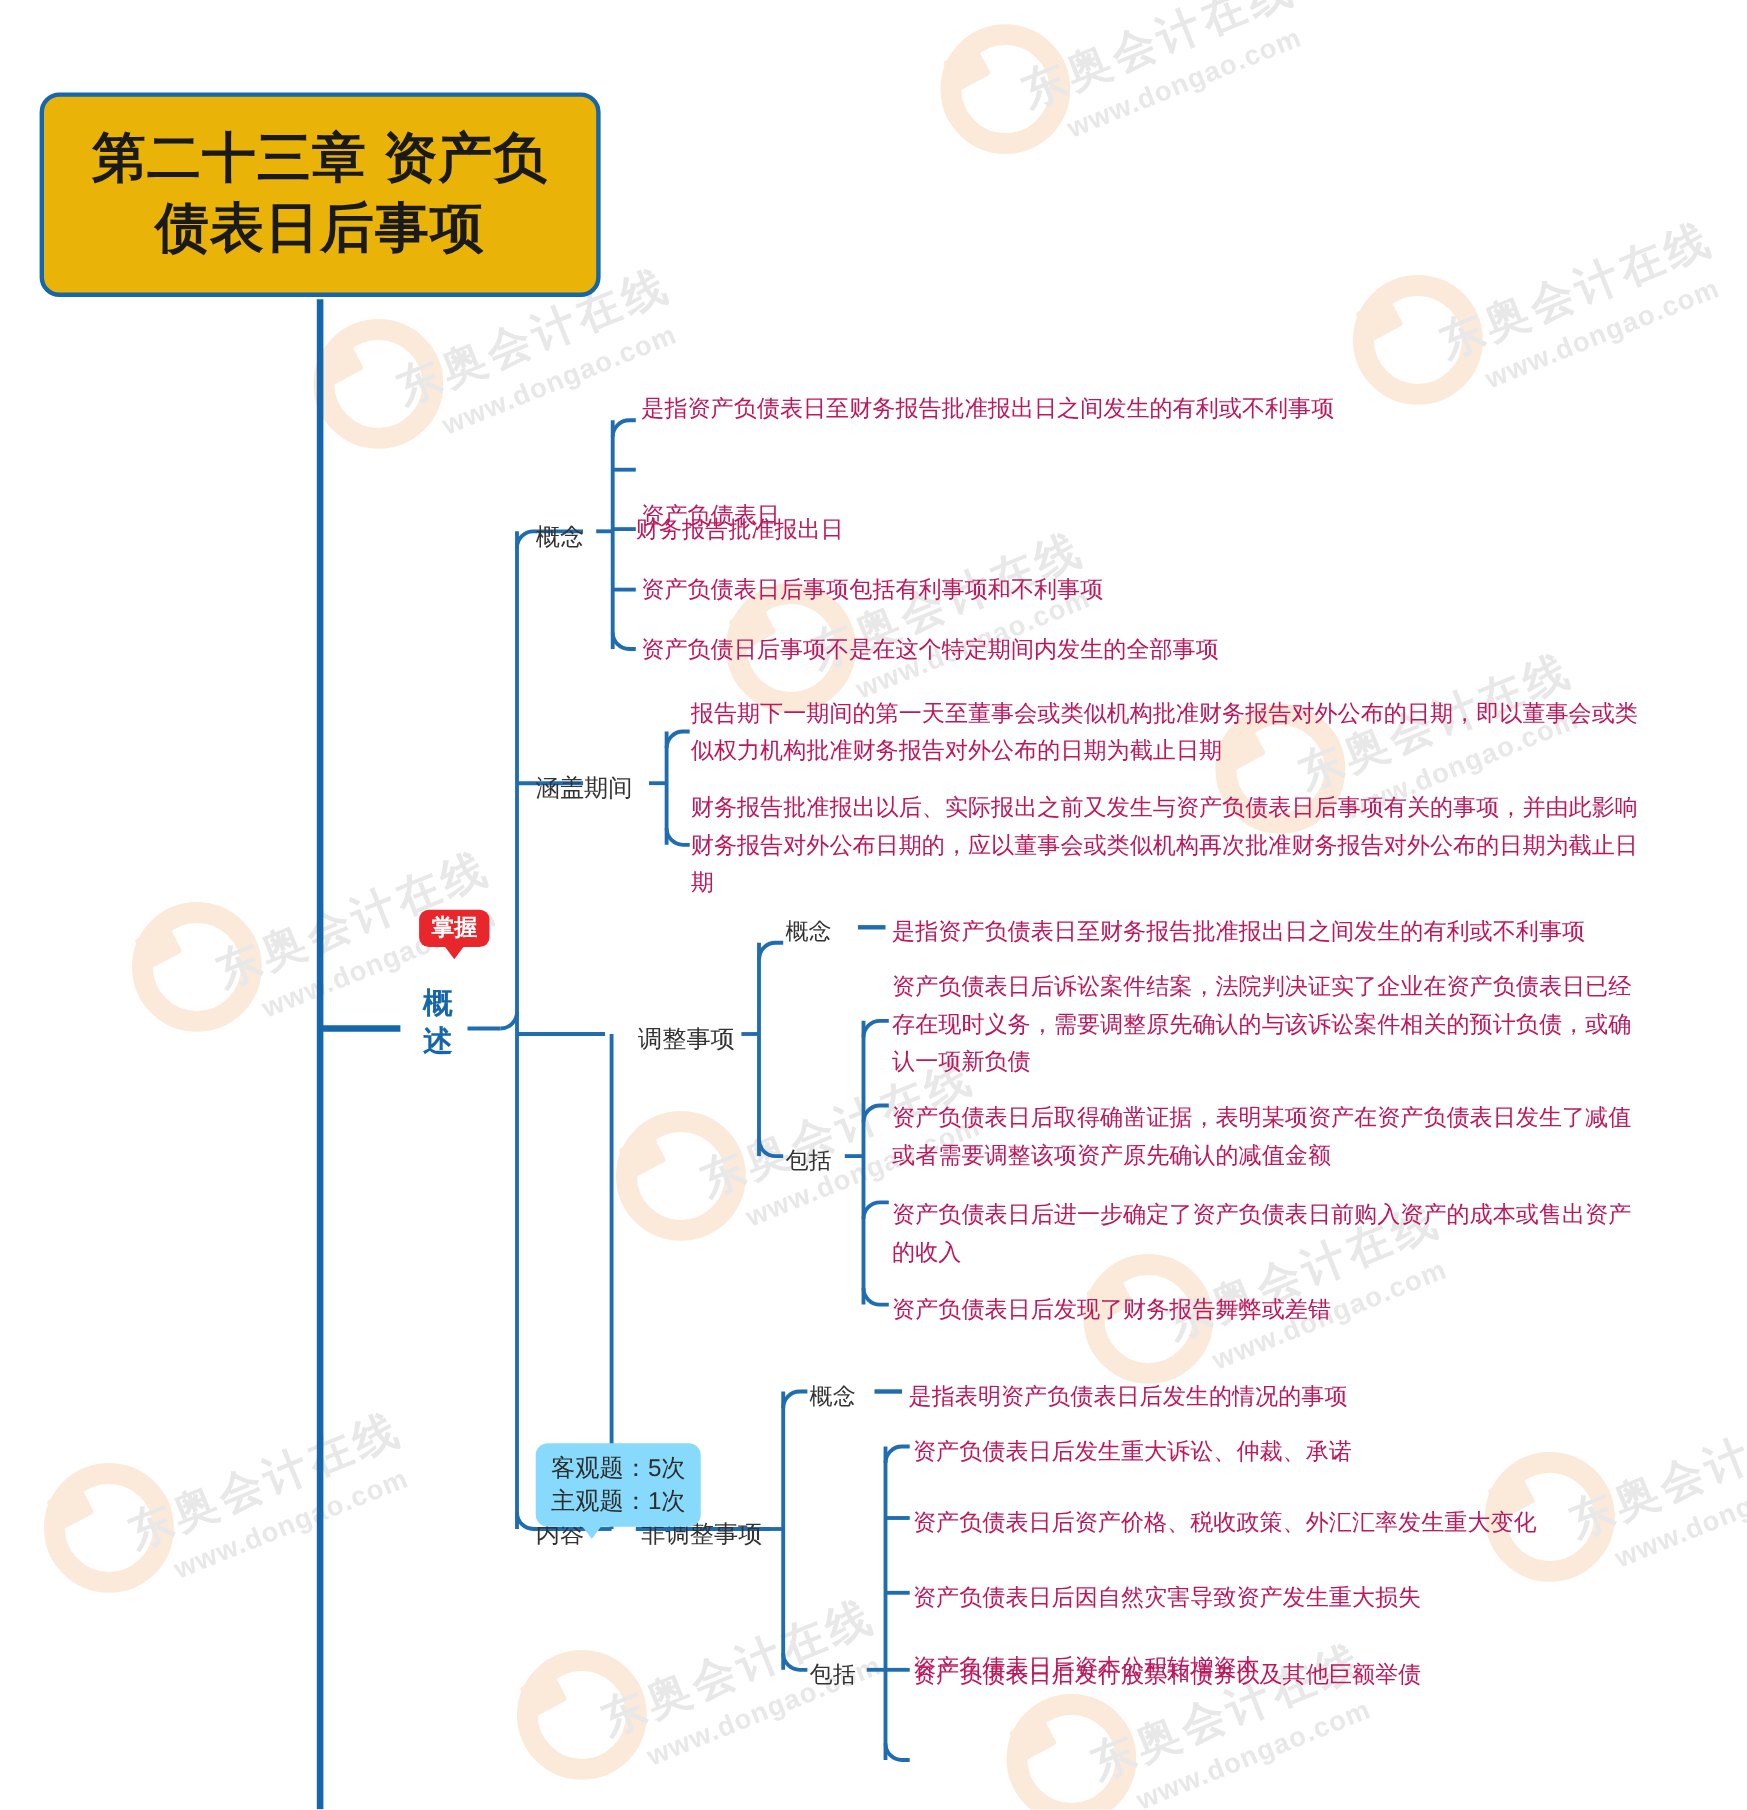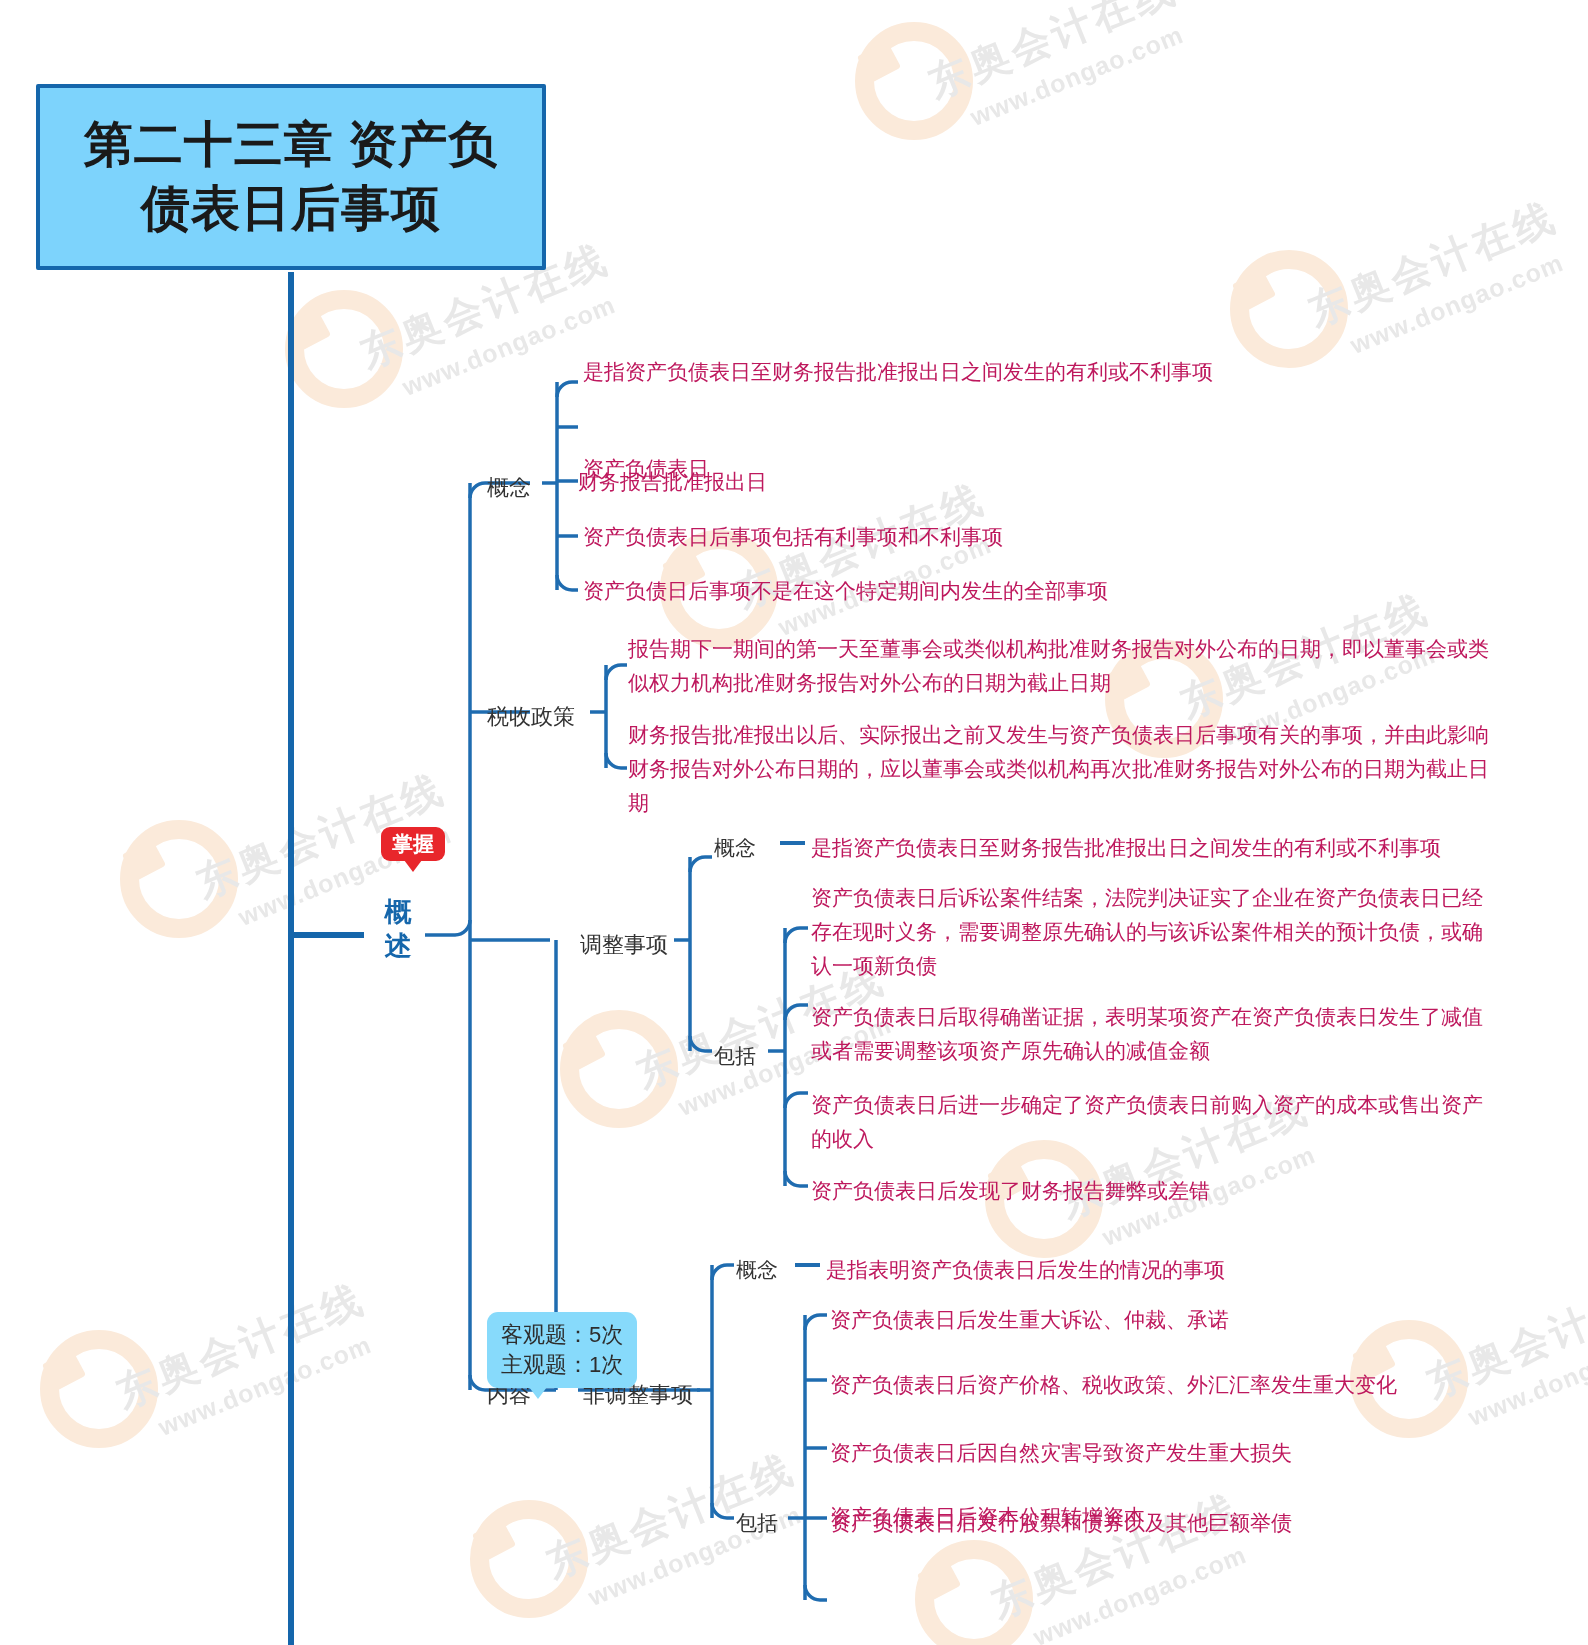--- a/index.html
+++ b/index.html
@@ -21,21 +21,21 @@
     border:19px solid #fbeada;box-sizing:border-box;}
   .wm-logo:after{content:"";position:absolute;left:-12px;top:6px;width:34px;height:30px;
     background:#fbeada;transform:rotate(-28deg);border-radius:3px;}
 
   
   #wires{position:absolute;left:0;top:0;width:1588px;height:1645px;z-index:2;}
 
   
   .root-box{
     position:absolute;left:36px;top:84px;width:510px;height:186px;
-    border:4px solid #1566ab;border-radius:2px;background:#7dd3fc;
+    border:4px solid #1566ab;border-radius:18px;background:#eab308;
     display:flex;align-items:center;justify-content:center;
     box-sizing:border-box;z-index:4;
   }
   .root-title{
     font-size:49px;font-weight:700;color:#1a1a1a;line-height:1.3;text-align:center;
     letter-spacing:1px;padding:0 14px;
   }
 
   
   .node{position:absolute;z-index:4;color:#333333;font-size:21px;line-height:1.62;white-space:pre-line;}
@@ -218,21 +218,21 @@
 债表日后事项</div>
   </div>
 
   <div class="badge-master" style="left:381px;top:827px;text-align:center;">掌握</div>
   <div class="center-label" style="left:368px;top:896px;">概
 述</div>
   <div class="badge-stats" style="left:487px;top:1312px;">客观题：5次
 主观题：1次</div>
 
   <div class="node lvl1" style="left:487px;top:470px;">概念</div>
-  <div class="node lvl1" style="left:487px;top:699px;">税收政策</div>
+  <div class="node lvl1" style="left:487px;top:699px;">涵盖期间</div>
   <div class="node lvl1" style="left:580px;top:927px;">调整事项</div>
   <div class="node lvl1" style="left:487px;top:1377px;">内容</div>
   <div class="node lvl1" style="left:583px;top:1377px;">非调整事项</div>
 
   <div class="node leaf" style="left:583px;top:355px;width:960px;">是指资产负债表日至财务报告批准报出日之间发生的有利或不利事项</div>
   <div class="node leaf" style="left:583px;top:410px;width:960px;margin-top:42px;">资产负债表日</div>
   <div class="node leaf" style="left:578px;top:465px;width:960px;">财务报告批准报出日</div>
   <div class="node leaf" style="left:583px;top:520px;width:960px;">资产负债表日后事项包括有利事项和不利事项</div>
   <div class="node leaf" style="left:583px;top:574px;width:960px;">资产负债日后事项不是在这个特定期间内发生的全部事项</div>
 

